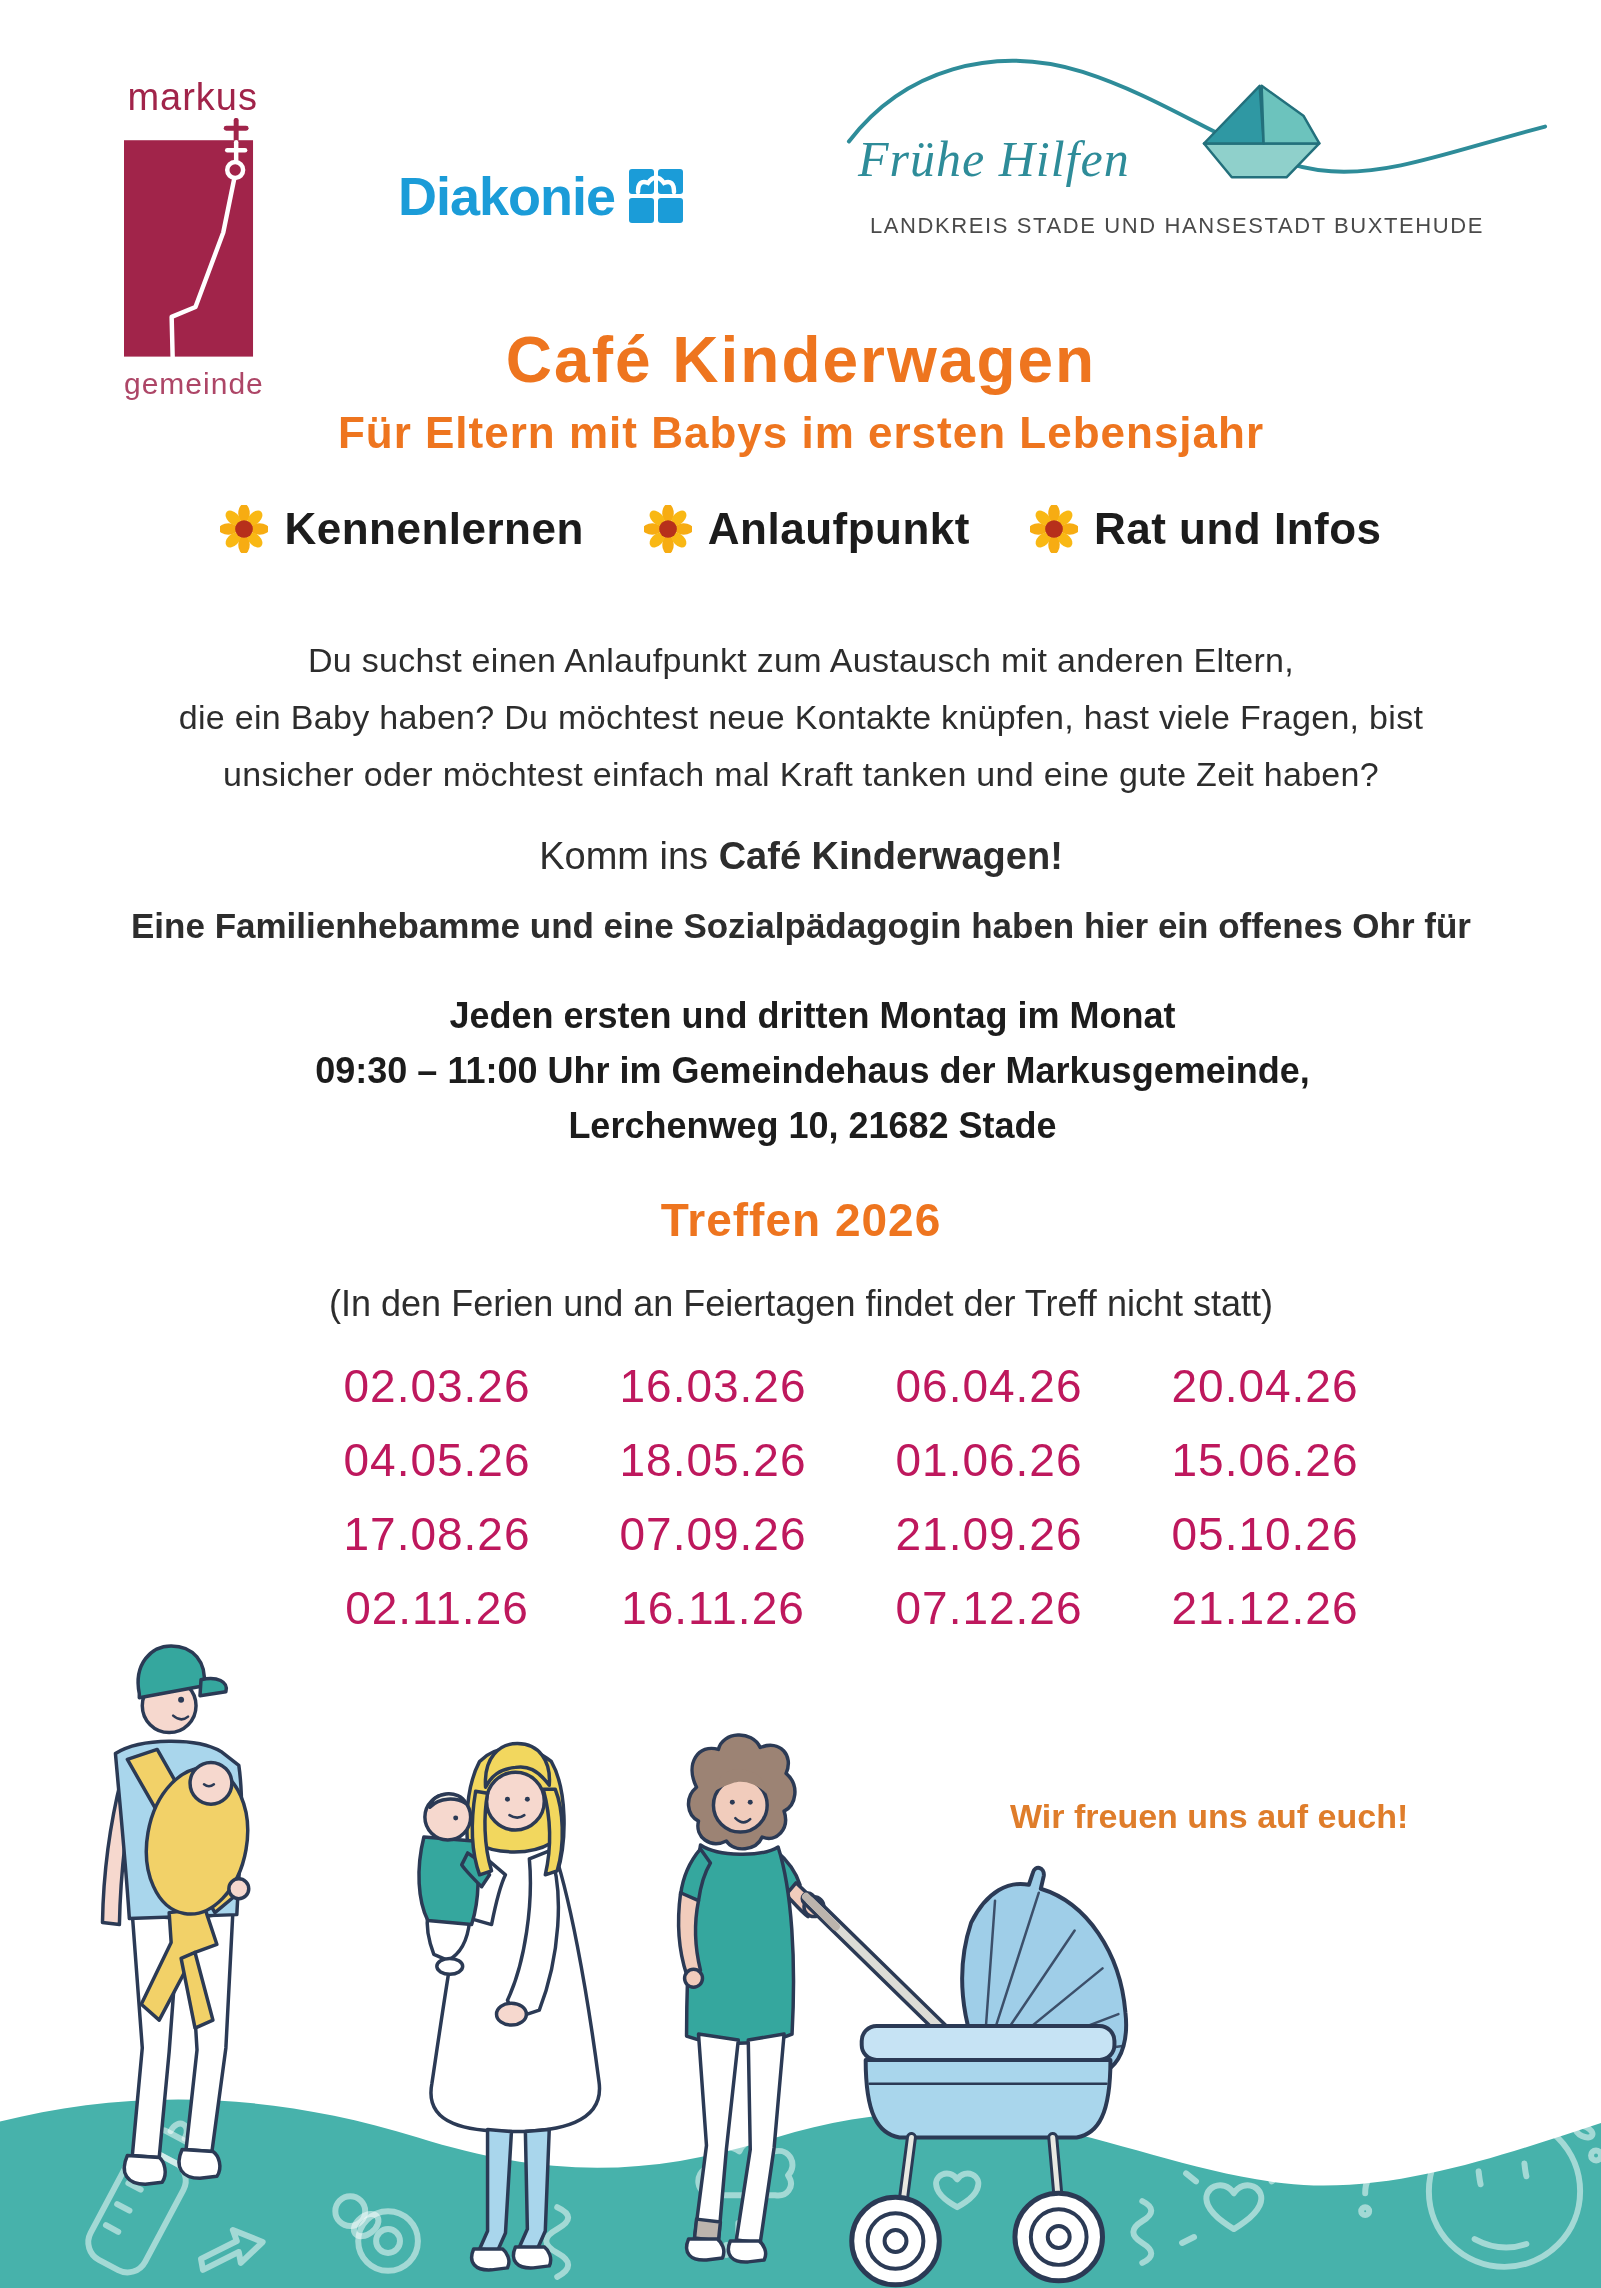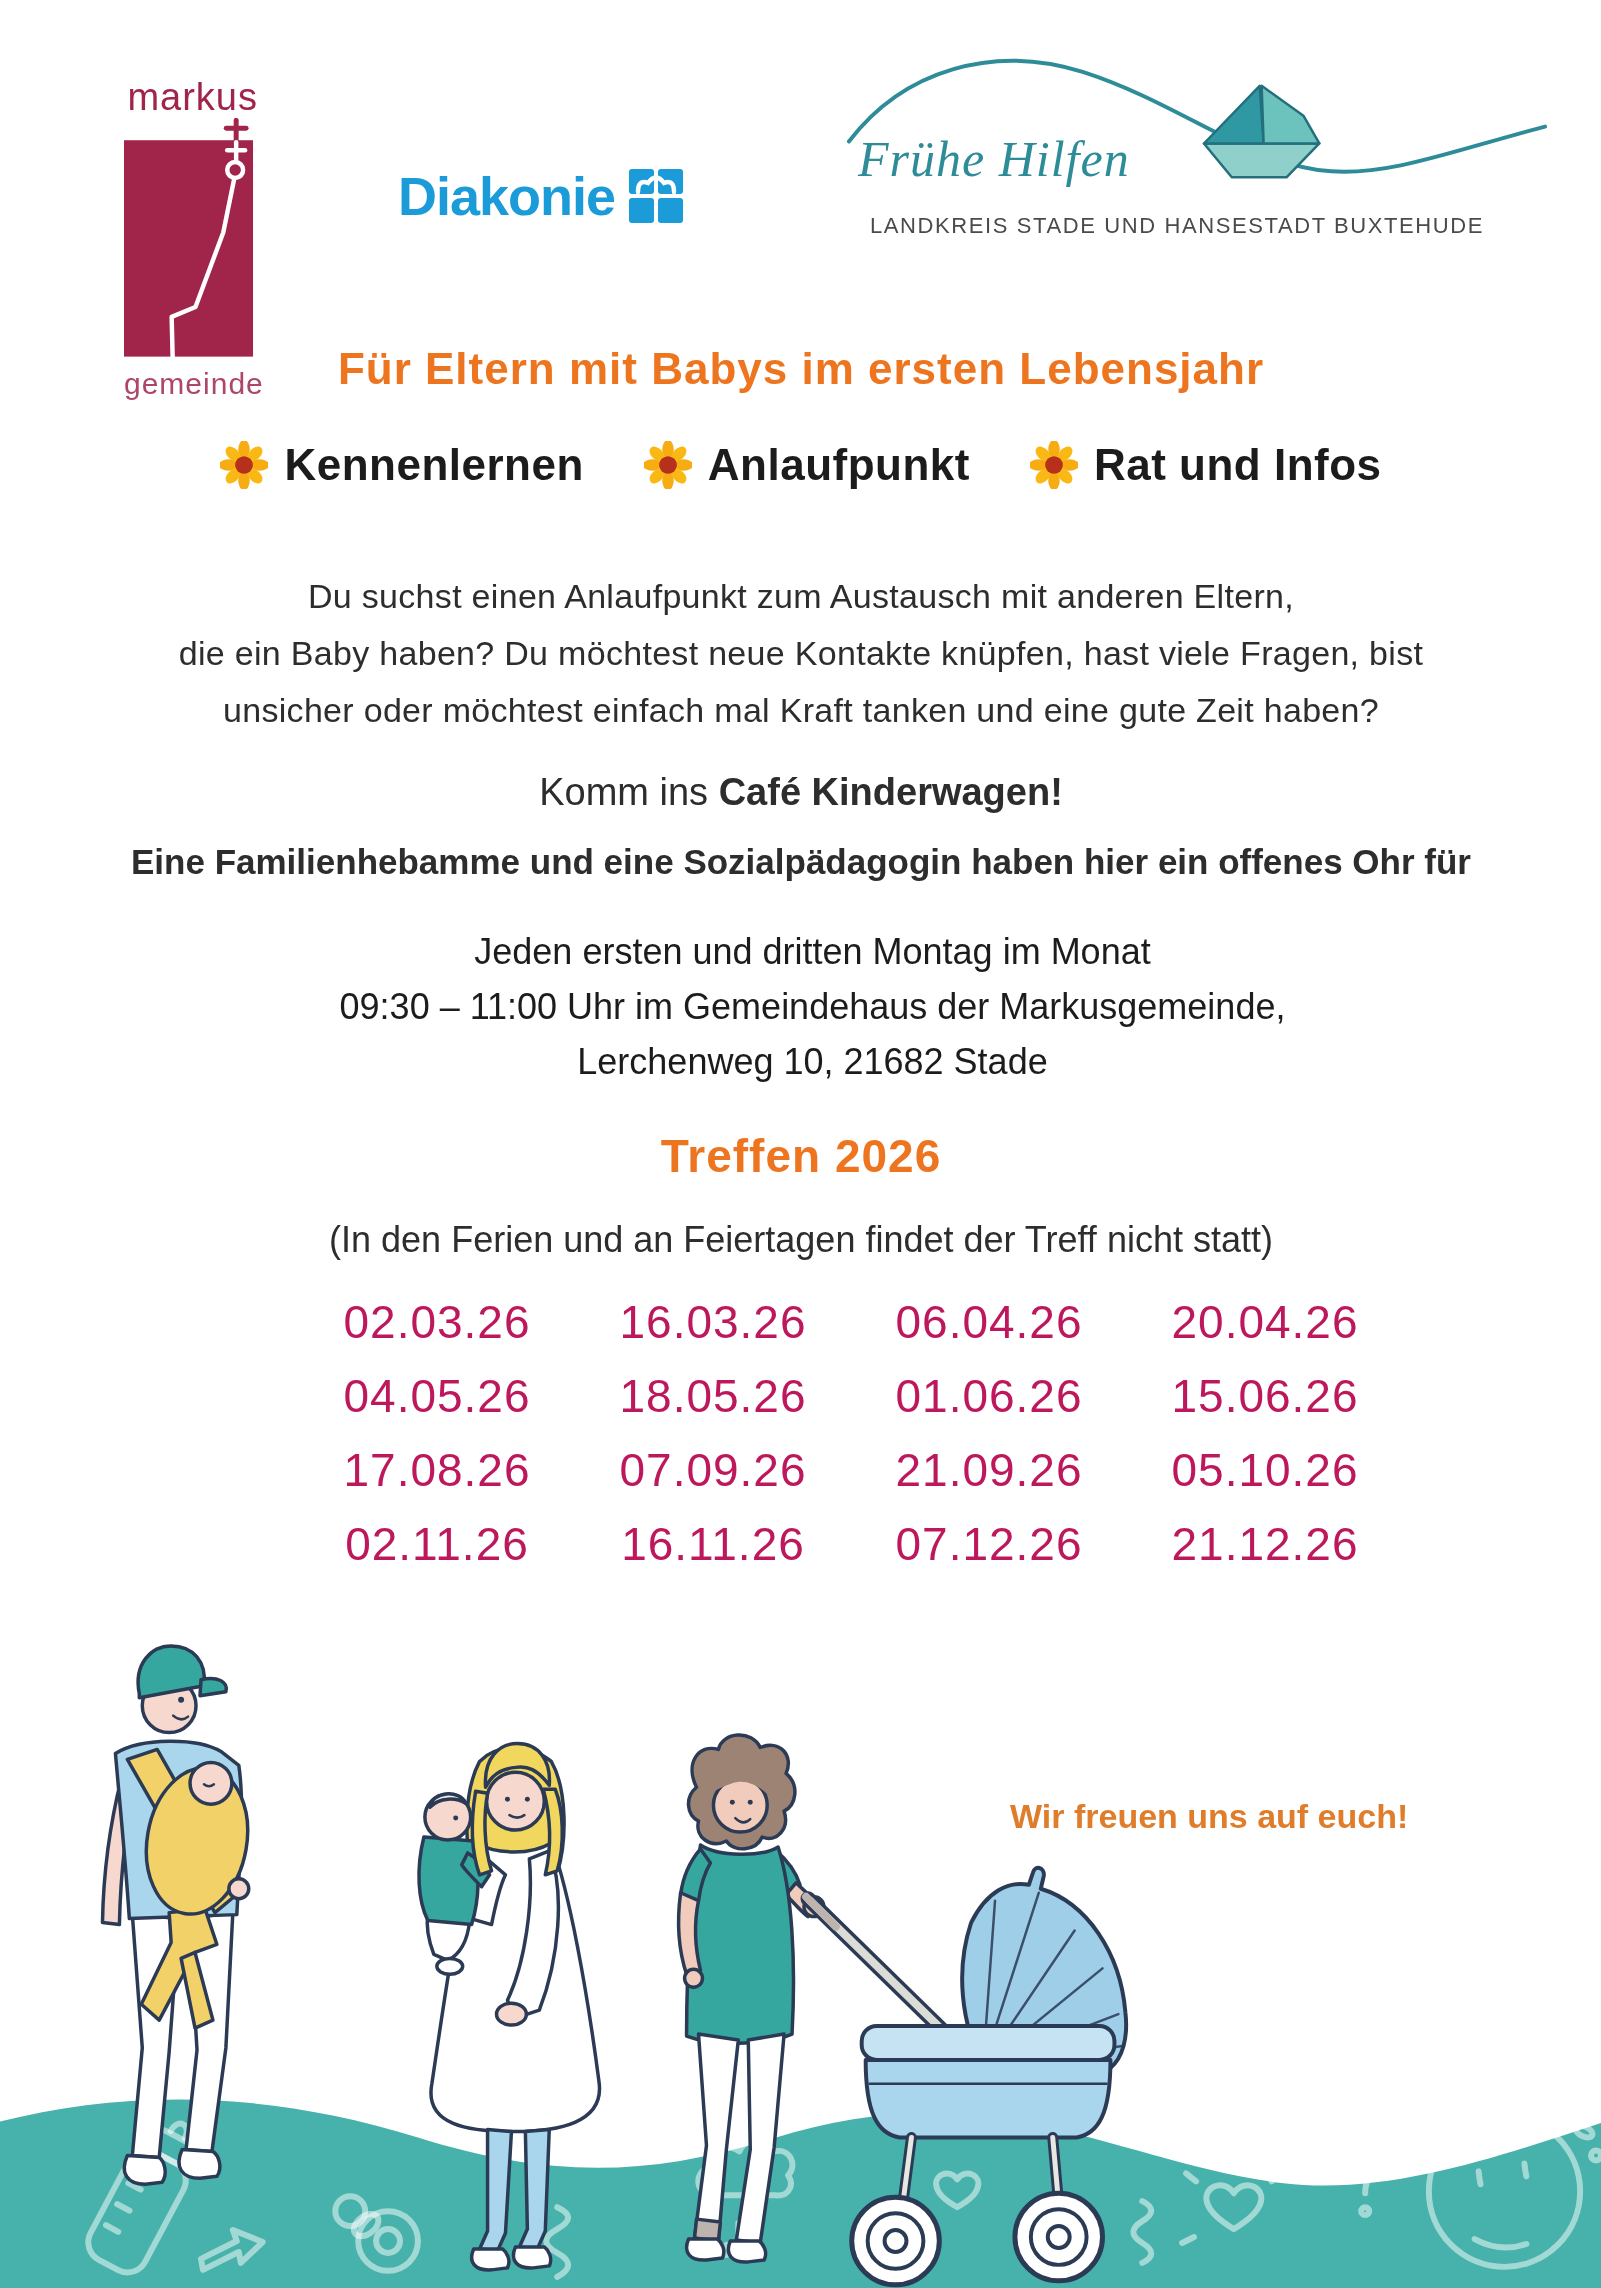--- a/index.html
+++ b/index.html
@@ -33,21 +33,21 @@
   .subtitle { font-size:44px; font-weight:bold; letter-spacing:1px; color:#EE751F; margin-top:16px; }
 
   .features { display:flex; justify-content:center; align-items:center; gap:60px; margin-top:46px; }
   .feature { display:flex; align-items:center; gap:16px; }
   .feature-label { font-size:44px; font-weight:bold; color:#1c1c1c; letter-spacing:0.5px; }
 
   .intro { margin-top:78px; font-size:34px; line-height:57px; color:#2d2d2d; letter-spacing:0.3px; }
   .invite { margin-top:32px; font-size:38px; }
   .invite b { font-weight:bold; }
   .info { margin-top:22px; font-size:35px; line-height:52px;font-weight:bold; }
-  .schedule { margin-top:36px; font-size:36px; font-weight:normal; line-height:55px; color:#1c1c1c;padding-left:23px; }
+  .schedule { margin-top:36px; font-size:36px; font-weight:bold; line-height:55px; color:#1c1c1c;padding-left:23px; }
 
   .meet-heading { margin-top:40px; font-size:46px; font-weight:bold; color:#EE751F; letter-spacing:1px; }
   .meet-note { margin-top:36px; font-size:36px; }
 
   .dates { margin-top:38px; margin-left:299px; width:1104px;
            display:grid; grid-template-columns:1fr 1fr 1fr 1fr; row-gap:28px; }
   .date-cell { font-size:46px; letter-spacing:1px; color:#be185d; text-align:center; line-height:46px; }
 
   .closing { left:1010px; top:1797px; width:468px; font-size:34px; font-weight:bold; color:#DF7D2B; }
 
@@ -100,20 +100,21 @@
         <path d="M372,112 L428,54 L432,112 Z" fill="#2F98A3"></path>
         <path d="M432,112 L430,54 L472,84 L488,112 Z" fill="#6CC3BD"></path>
       </g>
     </svg>
     <div class="fh-title">Frühe Hilfen</div>
     <div class="fh-sub">LANDKREIS STADE UND HANSESTADT BUXTEHUDE</div>
   </div>
 
   <div class="abs content">
 
+    <div class="title">Café Kinderwagen</div>
     <div class="subtitle">Für Eltern mit Babys im ersten Lebensjahr</div>
 
     <div class="features">
       <div class="feature">
         <svg width="48" height="48" viewBox="0 0 46 46">
           <g>
             <ellipse cx="23" cy="8" rx="5.5" ry="9" fill="#F7AC12"></ellipse>
             <ellipse cx="23" cy="38" rx="5.5" ry="9" fill="#F7AC12"></ellipse>
             <ellipse cx="8" cy="23" rx="9" ry="5.5" fill="#F7AC12"></ellipse>
             <ellipse cx="38" cy="23" rx="9" ry="5.5" fill="#F7AC12"></ellipse>

